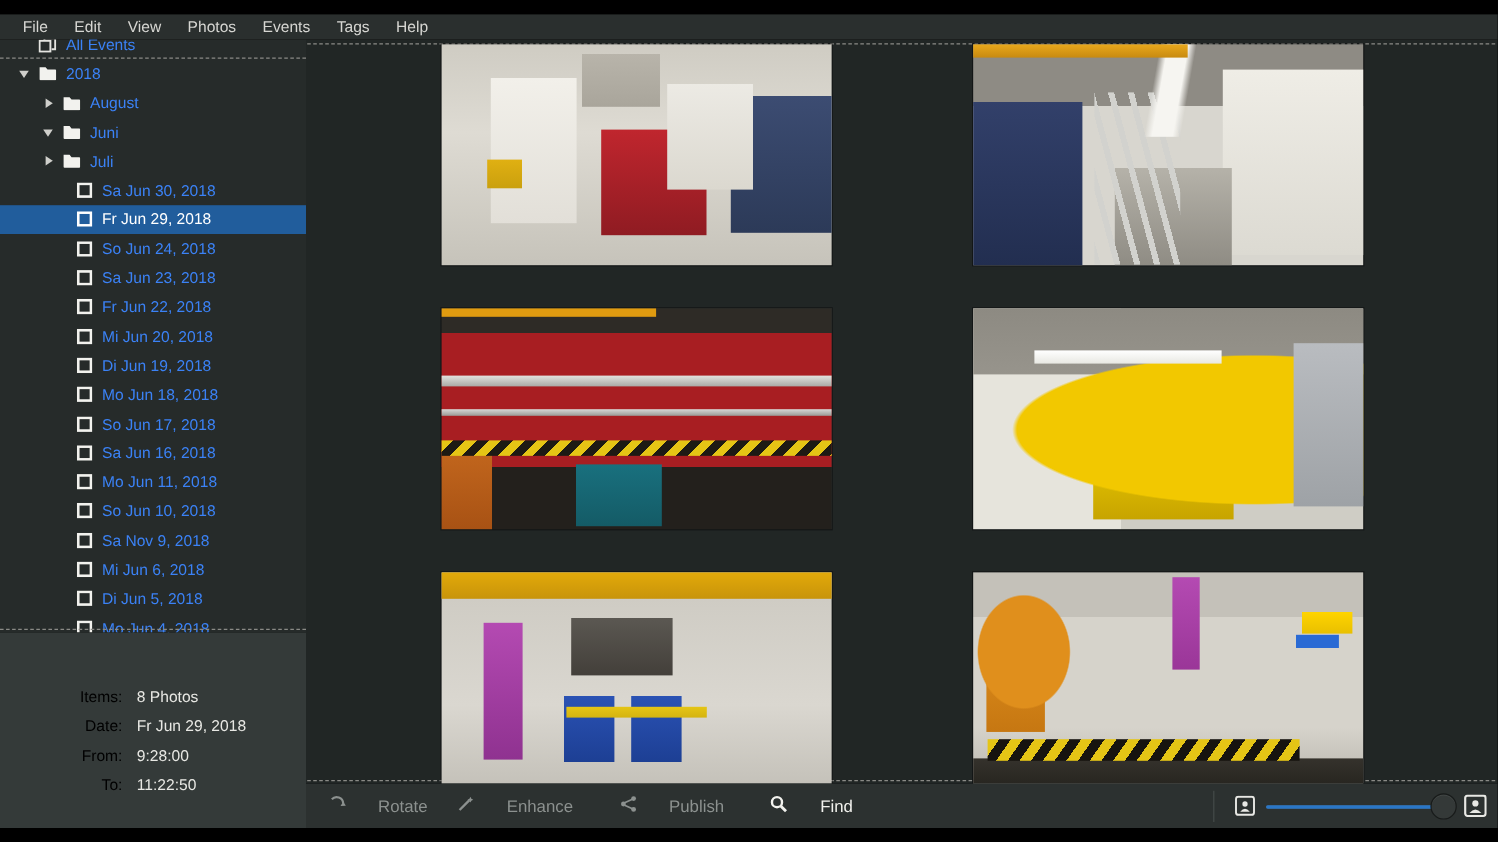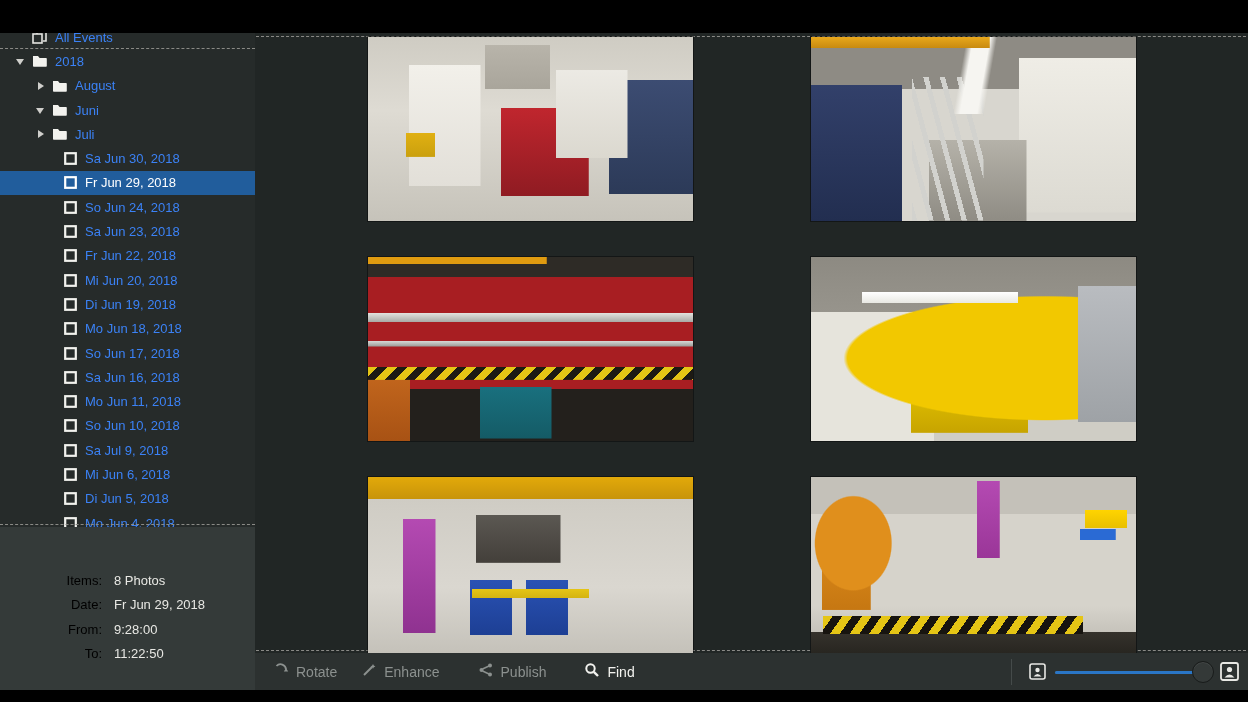--- a/index.html
+++ b/index.html
@@ -90,21 +90,21 @@
     linear-gradient(#e08f1c,#c67712) 4% 50%/15% 44% no-repeat,
     linear-gradient(#b44ab2,#9a3698) 55% 4%/7% 42% no-repeat,
     linear-gradient(#ffd400,#e8bf00) 97% 20%/13% 10% no-repeat,
     linear-gradient(#2a6ad4,#2a6ad4) 93% 30%/11% 6% no-repeat,
     linear-gradient(#35322c,#23211c) 50% 100%/100% 16% no-repeat,
     linear-gradient(180deg,#c4c1b9 0 20%, #d6d3cb 20% 70%, #b5b2aa 100%); }
 
   
   .toolbar { position:absolute; left:255px; top:641px; width:993px; height:37px;
              background:#2c3130; display:flex; align-items:center; }
-  .tbtn { display:flex; align-items:center; gap:7px; font-size:14px; padding:0 12px; }
+  .tbtn { display:flex; align-items:center; gap:26px; font-size:14px; padding:0 12px; }
   .tbtn.disabled { color:#8c918f; }
   .tbtn.enabled  { color:#f2f2ee; }
   .tb-gap { width:14px; }
   .tb-right { position:absolute; right:4px; top:0; height:37px; display:flex; align-items:center; }
   .vsep { width:1px; height:26px; background:#454b4a; margin-right:12px; }
   .slider { position:relative; width:156px; height:20px; margin:0 4px; }
   .slider .track { position:absolute; left:0; right:0; top:9px; height:3px; border-radius:2px; background:#4a504f; }
   .slider .fill  { position:absolute; left:0; top:9px; height:3px; border-radius:2px; background:#2a76c6; }
   .slider .knob  { position:absolute; top:-1px; width:22px; height:22px; border-radius:50%;
                    background:#343938; border:1px solid #181b1a; box-shadow:inset 0 1px 0 rgba(255,255,255,.08); }
@@ -113,20 +113,29 @@
   .blackbar-top { position:absolute; left:0; top:0; width:1248px; height:12px; background:#000; }
   .blackbar-bot { position:absolute; left:0; top:690px; width:1248px; height:12px; background:#000; }
 </style>
 </head>
 <body>
 
 <div class="blackbar-top"></div>
 
 <div class="window">
 
+  <div class="menubar">
+    <span class="mi">File</span>
+    <span class="mi">Edit</span>
+    <span class="mi">View</span>
+    <span class="mi">Photos</span>
+    <span class="mi">Events</span>
+    <span class="mi">Tags</span>
+    <span class="mi">Help</span>
+  </div>
 
   <div class="sidebar">
     <div class="tree">
       <div class="trow ind0">
         <span class="icn">
           <svg width="15" height="13" viewBox="0 0 15 13">
               <rect x="1" y="3" width="9" height="9" fill="none" stroke="#e4e4e0" stroke-width="1.6"></rect>
               <path d="M5 3 V1 H14 V10 H11" fill="none" stroke="#e4e4e0" stroke-width="1.6"></path>
             </svg>
         </span>
@@ -264,21 +273,21 @@
             </svg>
           </span>
         <span>So Jun 10, 2018</span>
       </div>
       <div class="trow ind-date">
         <span class="icn">
             <svg width="13" height="13" viewBox="0 0 13 13">
               <rect x="1.2" y="1.2" width="10.6" height="10.6" fill="none" stroke="#f2f2ee" stroke-width="2.2"></rect>
             </svg>
           </span>
-        <span>Sa Jul 9, 2018</span>
+        <span>Sa Nov 9, 2018</span>
       </div>
       <div class="trow ind-date">
         <span class="icn">
             <svg width="13" height="13" viewBox="0 0 13 13">
               <rect x="1.2" y="1.2" width="10.6" height="10.6" fill="none" stroke="#f2f2ee" stroke-width="2.2"></rect>
             </svg>
           </span>
         <span>Mi Jun 6, 2018</span>
       </div>
       <div class="trow ind-date">

